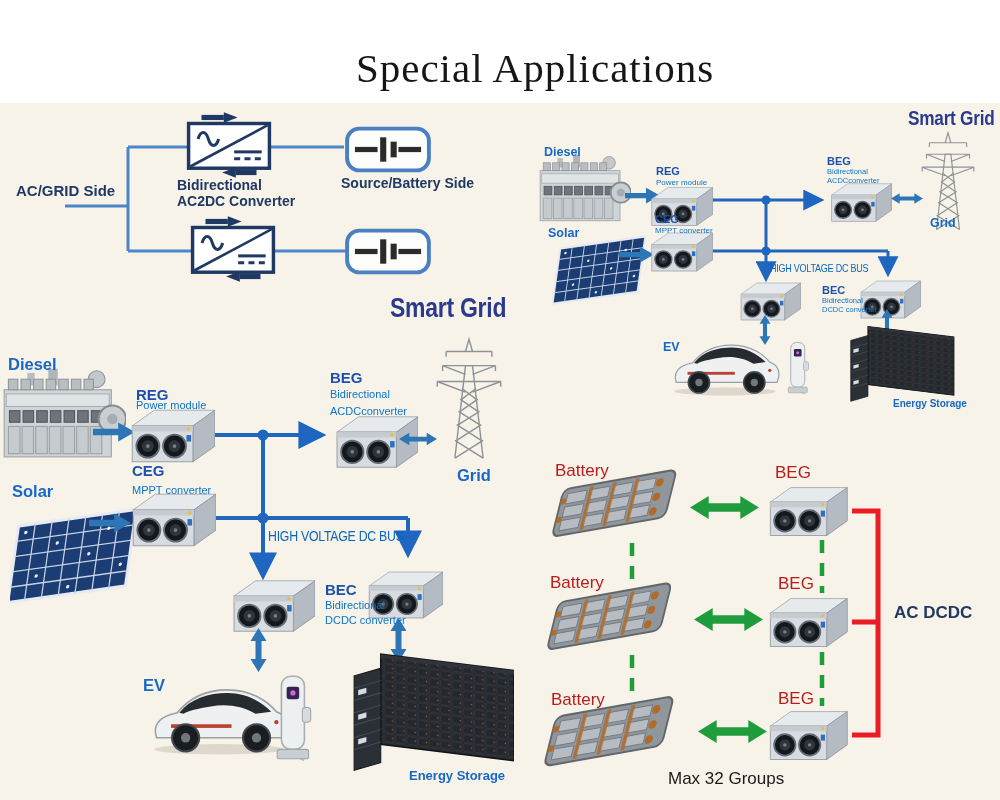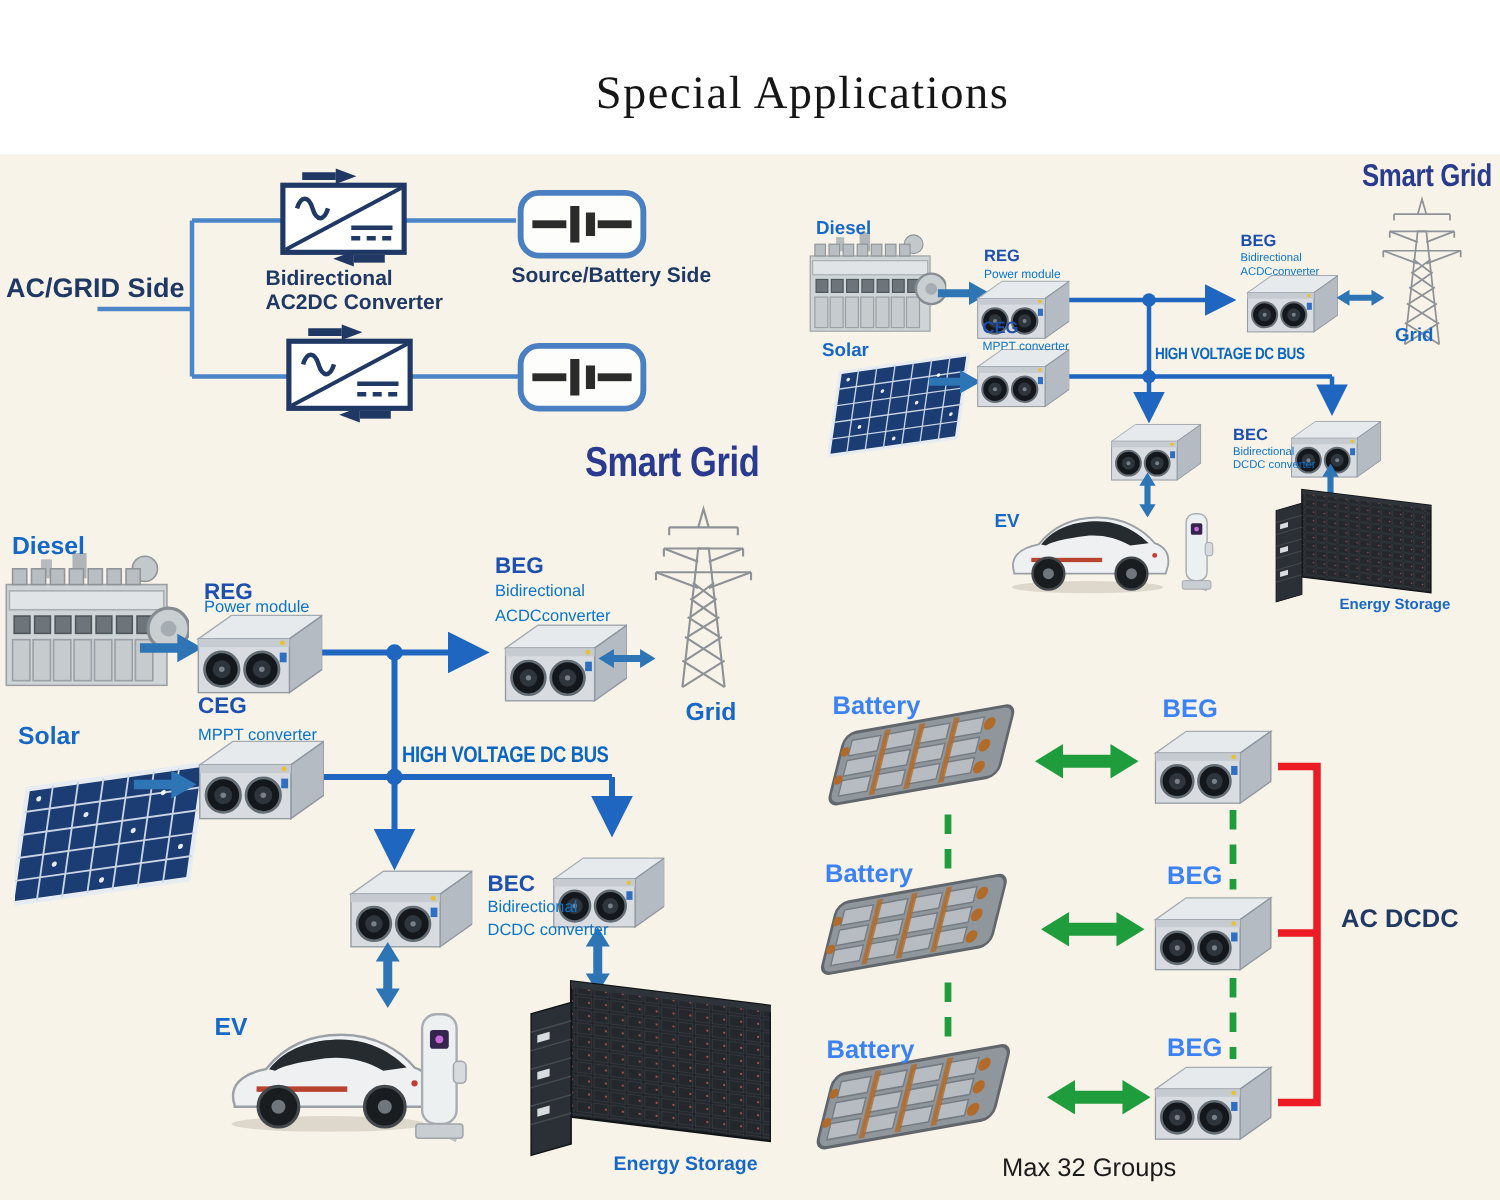--- a/index.html
+++ b/index.html
@@ -1,35 +1,35 @@
 <!DOCTYPE html>
 <html style="--c-cream-bg: #f8f3e8; --c-navy: #1f3864; --c-line-blue: #4a86c8; --c-battery-border: #4a7fc1; --c-deep-blue-title: #2a3b8f; --c-module-label-blue: #1c4fae; --c-source-label-blue: #1668c8; --c-sub-label-blue: #0a74cc; --c-bus-blue: #1e66c0; --c-block-arrow-blue: #2e75b6; --c-green: #1f9d3d; --c-red: #ed1c24;"><head>
 <meta charset="utf-8">
 <style>
   html,body{margin:0;padding:0;}
   body{width:1000px;height:800px;background:#ffffff;overflow:hidden;position:relative;
        font-family:"Liberation Sans",sans-serif;}
   .canvas{position:absolute;inset:0;width:1000px;height:800px;}
   .page-title{position:absolute;left:0;right:0;top:44px;text-align:center;padding-left:70px;
-      font-family:"Liberation Serif","DejaVu Serif",serif;font-size:31px;color:#161616;
+      font-family:"Liberation Serif","DejaVu Serif",serif;font-size:41px;color:#161616;
       letter-spacing:1px;z-index:3;}
   .cream{position:absolute;left:0;top:103px;width:1000px;height:697px;
       background:var(--c-cream-bg,#f8f3e8);z-index:0;}
   .overlay{position:absolute;left:0;top:0;width:1000px;height:800px;z-index:1;pointer-events:none;}
   .icon{position:absolute;z-index:2;}
   .lbl{position:absolute;white-space:nowrap;z-index:3;line-height:1.05;}
   .navy-b{color:var(--c-navy,#1f3864);font-weight:bold;}
   .lbl-src{color:var(--c-source-label-blue,#1668c8);font-weight:bold;text-align:right;}
   .lbl-mod{color:var(--c-module-label-blue,#1c4fae);font-weight:bold;}
   .lbl-sub{color:var(--c-sub-label-blue,#0a74cc);}
-  .lbl-bus{color:#0a66c2;font-weight:bold;}
+  .lbl-bus{color:#0a66c2;font-weight:normal;margin-top:32px;}
   .sg-title{color:var(--c-deep-blue-title,#2a3b8f);font-weight:bold;}
   .cond{display:inline-block;transform:scaleX(.82);transform-origin:left center;letter-spacing:-.3px;}
   .cond-r{display:inline-block;transform:scaleX(.82);transform-origin:right center;letter-spacing:-.3px;}
-  .blk{color:#3b82f6;font-weight:bold;}
+  .blk{color:#b91c1c;font-weight:normal;}
   .blk-n{color:#1a1a1a;}
 </style>
 </head>
 <body>
 
 <svg width="0" height="0" style="position:absolute" aria-hidden="true">
   <defs>
     <symbol id="sym-pmod" viewBox="0 0 100 62">
       <polygon points="10,20 34,3 100,3 76,20" fill="#e6eaed" stroke="#a3aab2" stroke-width="1"></polygon>
       <polygon points="76,20 100,3 100,42 76,59" fill="#b4bbc3" stroke="#8f969e" stroke-width="1"></polygon>
@@ -292,21 +292,21 @@
     </svg>
   <svg class="icon" style="left:190px;top:216px;width:86px;height:66px">
       <use href="#sym-converter"></use>
     </svg>
   <svg class="icon" style="left:344px;top:126px;width:88px;height:47px">
       <use href="#sym-battbox"></use>
     </svg>
   <svg class="icon" style="left:344px;top:228px;width:88px;height:47px">
       <use href="#sym-battbox"></use>
     </svg>
-  <div class="lbl navy-b" style="left:4px;top:183px;font-size:18px">AC/GRID Side</div>
+  <div class="lbl navy-b" style="left:16px;top:183px;font-size:15px">AC/GRID Side</div>
   <div class="lbl navy-b" style="left:177px;top:178px;font-size:14px">Bidirectional</div>
   <div class="lbl navy-b" style="left:177px;top:194px;font-size:14px">AC2DC Converter</div>
   <div class="lbl navy-b" style="left:341px;top:176px;font-size:14px">Source/Battery Side</div>
 
   <div class="lbl sg-title" style="left:860px;top:107px;width:135px;text-align:right;font-size:21px"><span class="cond-r">Smart Grid</span></div>
   <svg class="icon" style="left:537px;top:151px;width:94px;height:80px">
       <use href="#sym-engine"></use>
     </svg>
   <svg class="icon" style="left:552px;top:233px;width:104px;height:80px">
       <use href="#sym-solar"></use>

